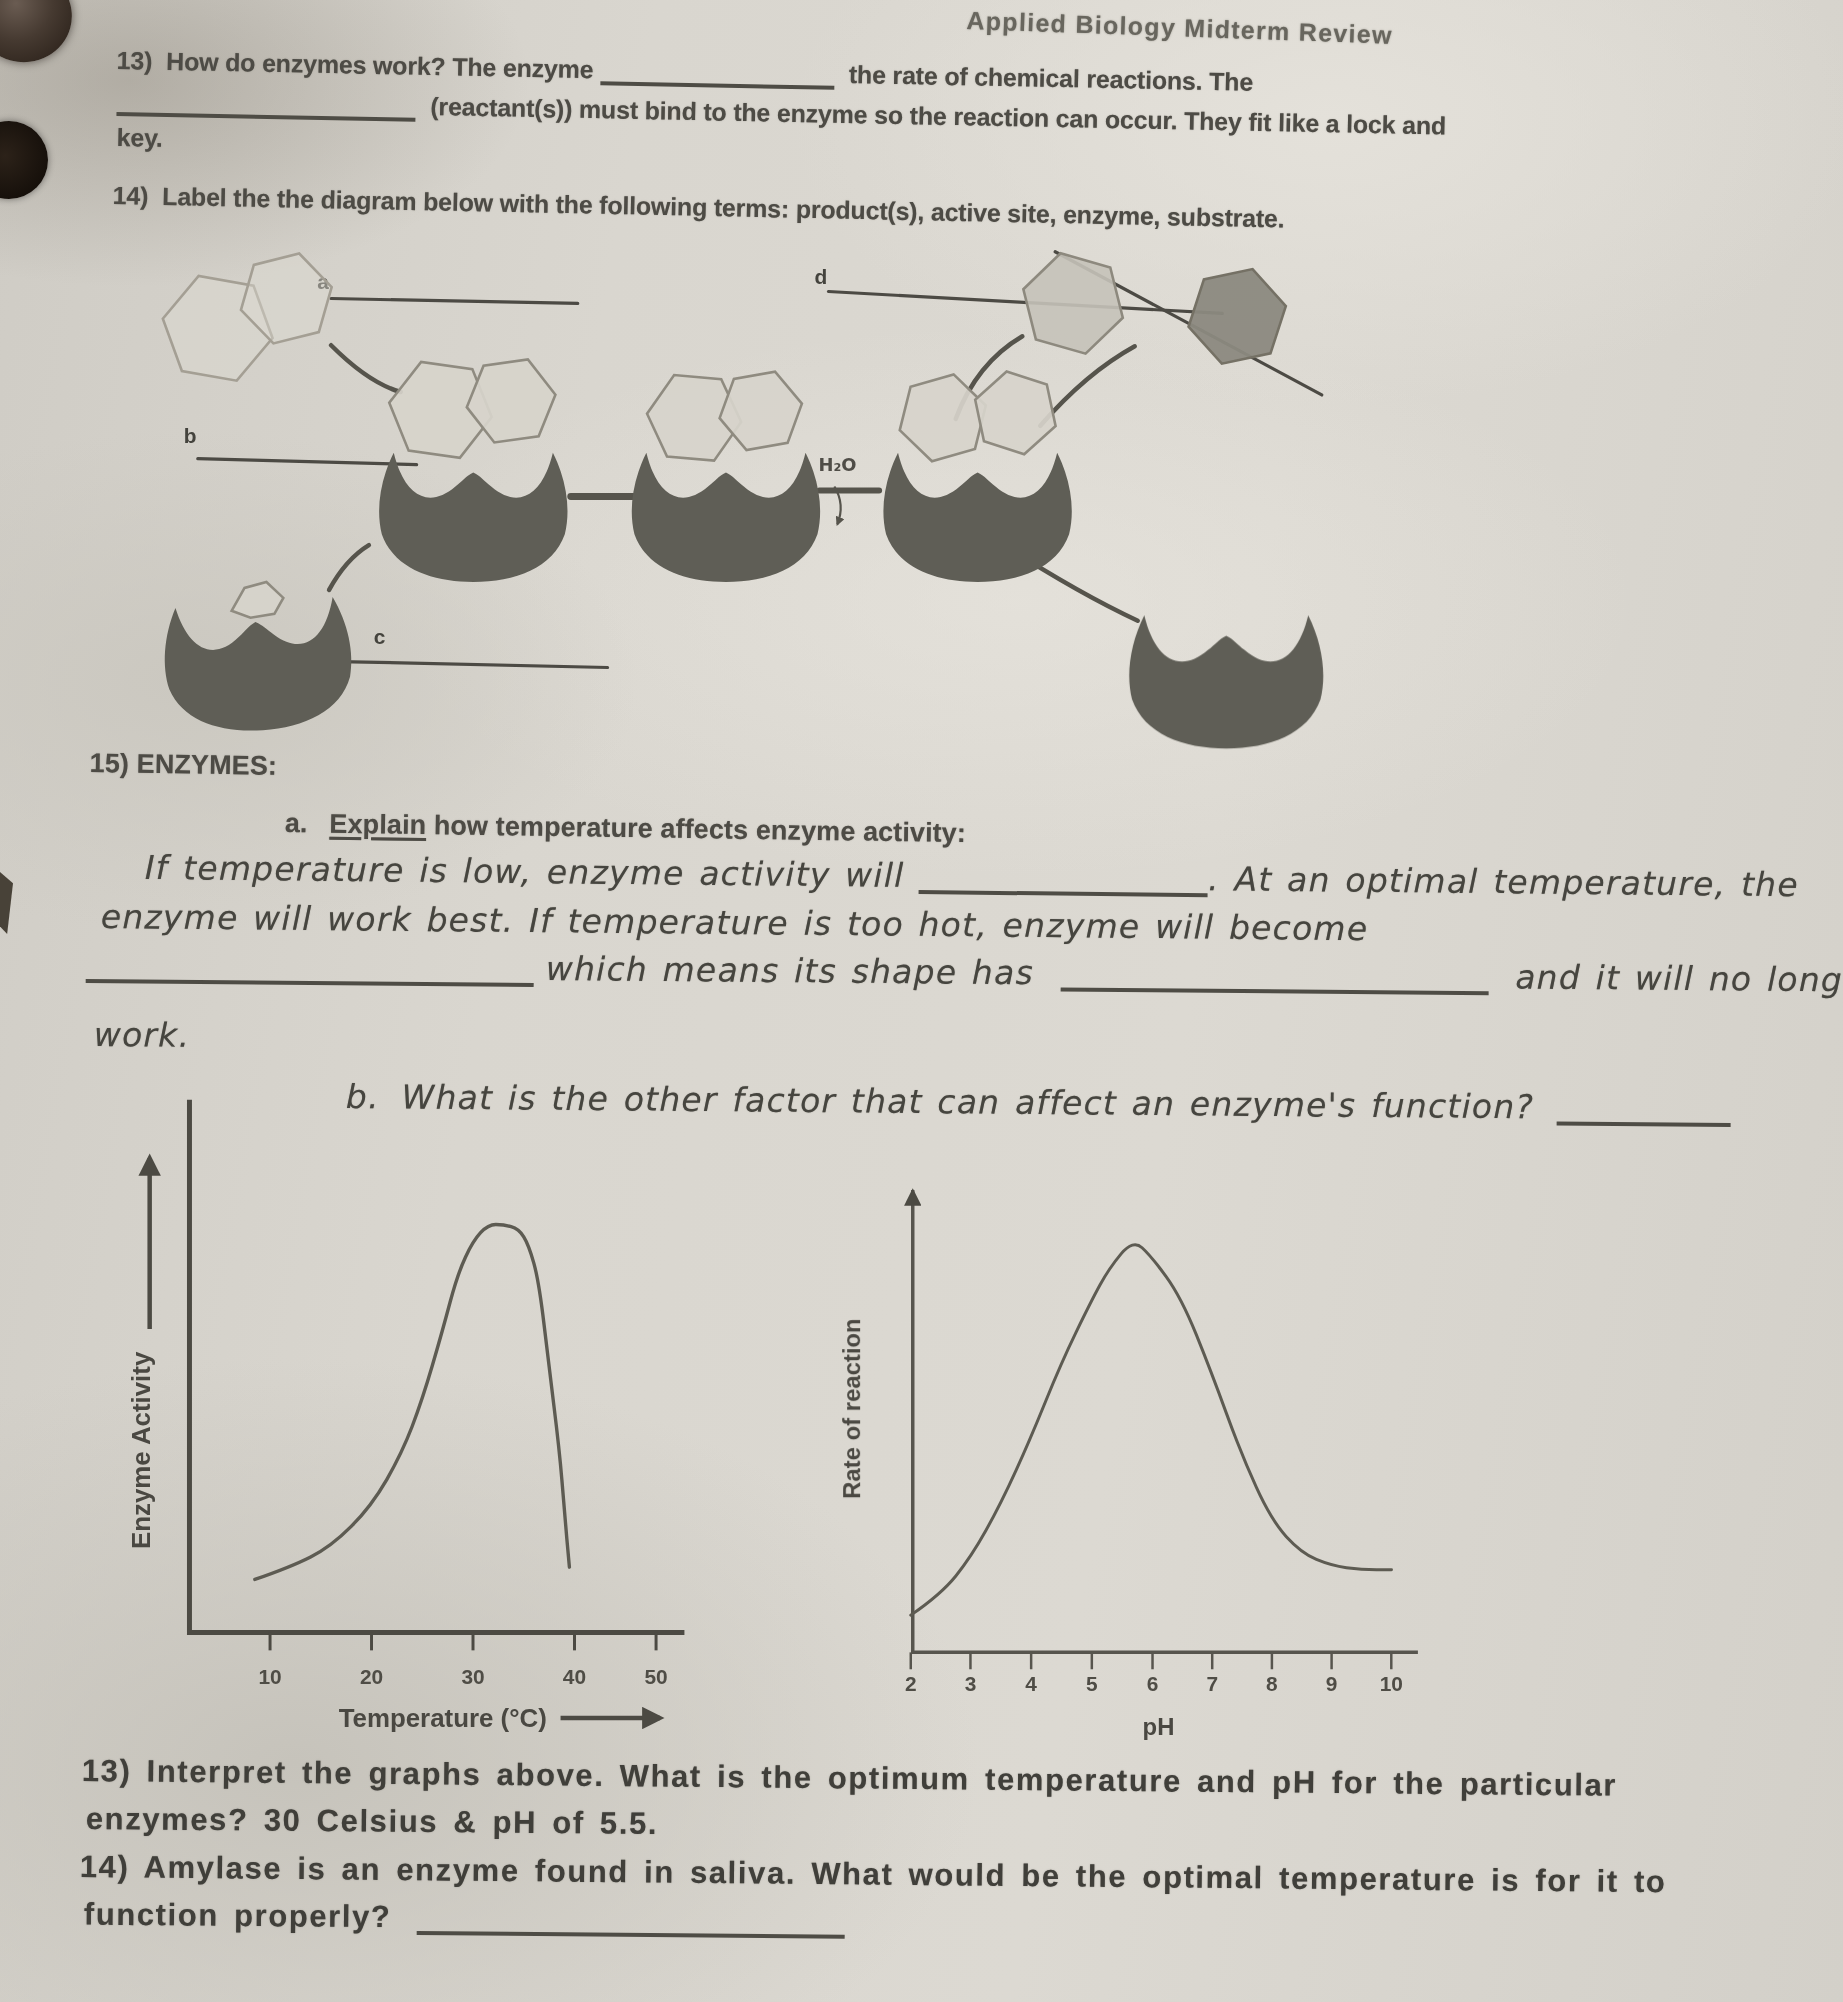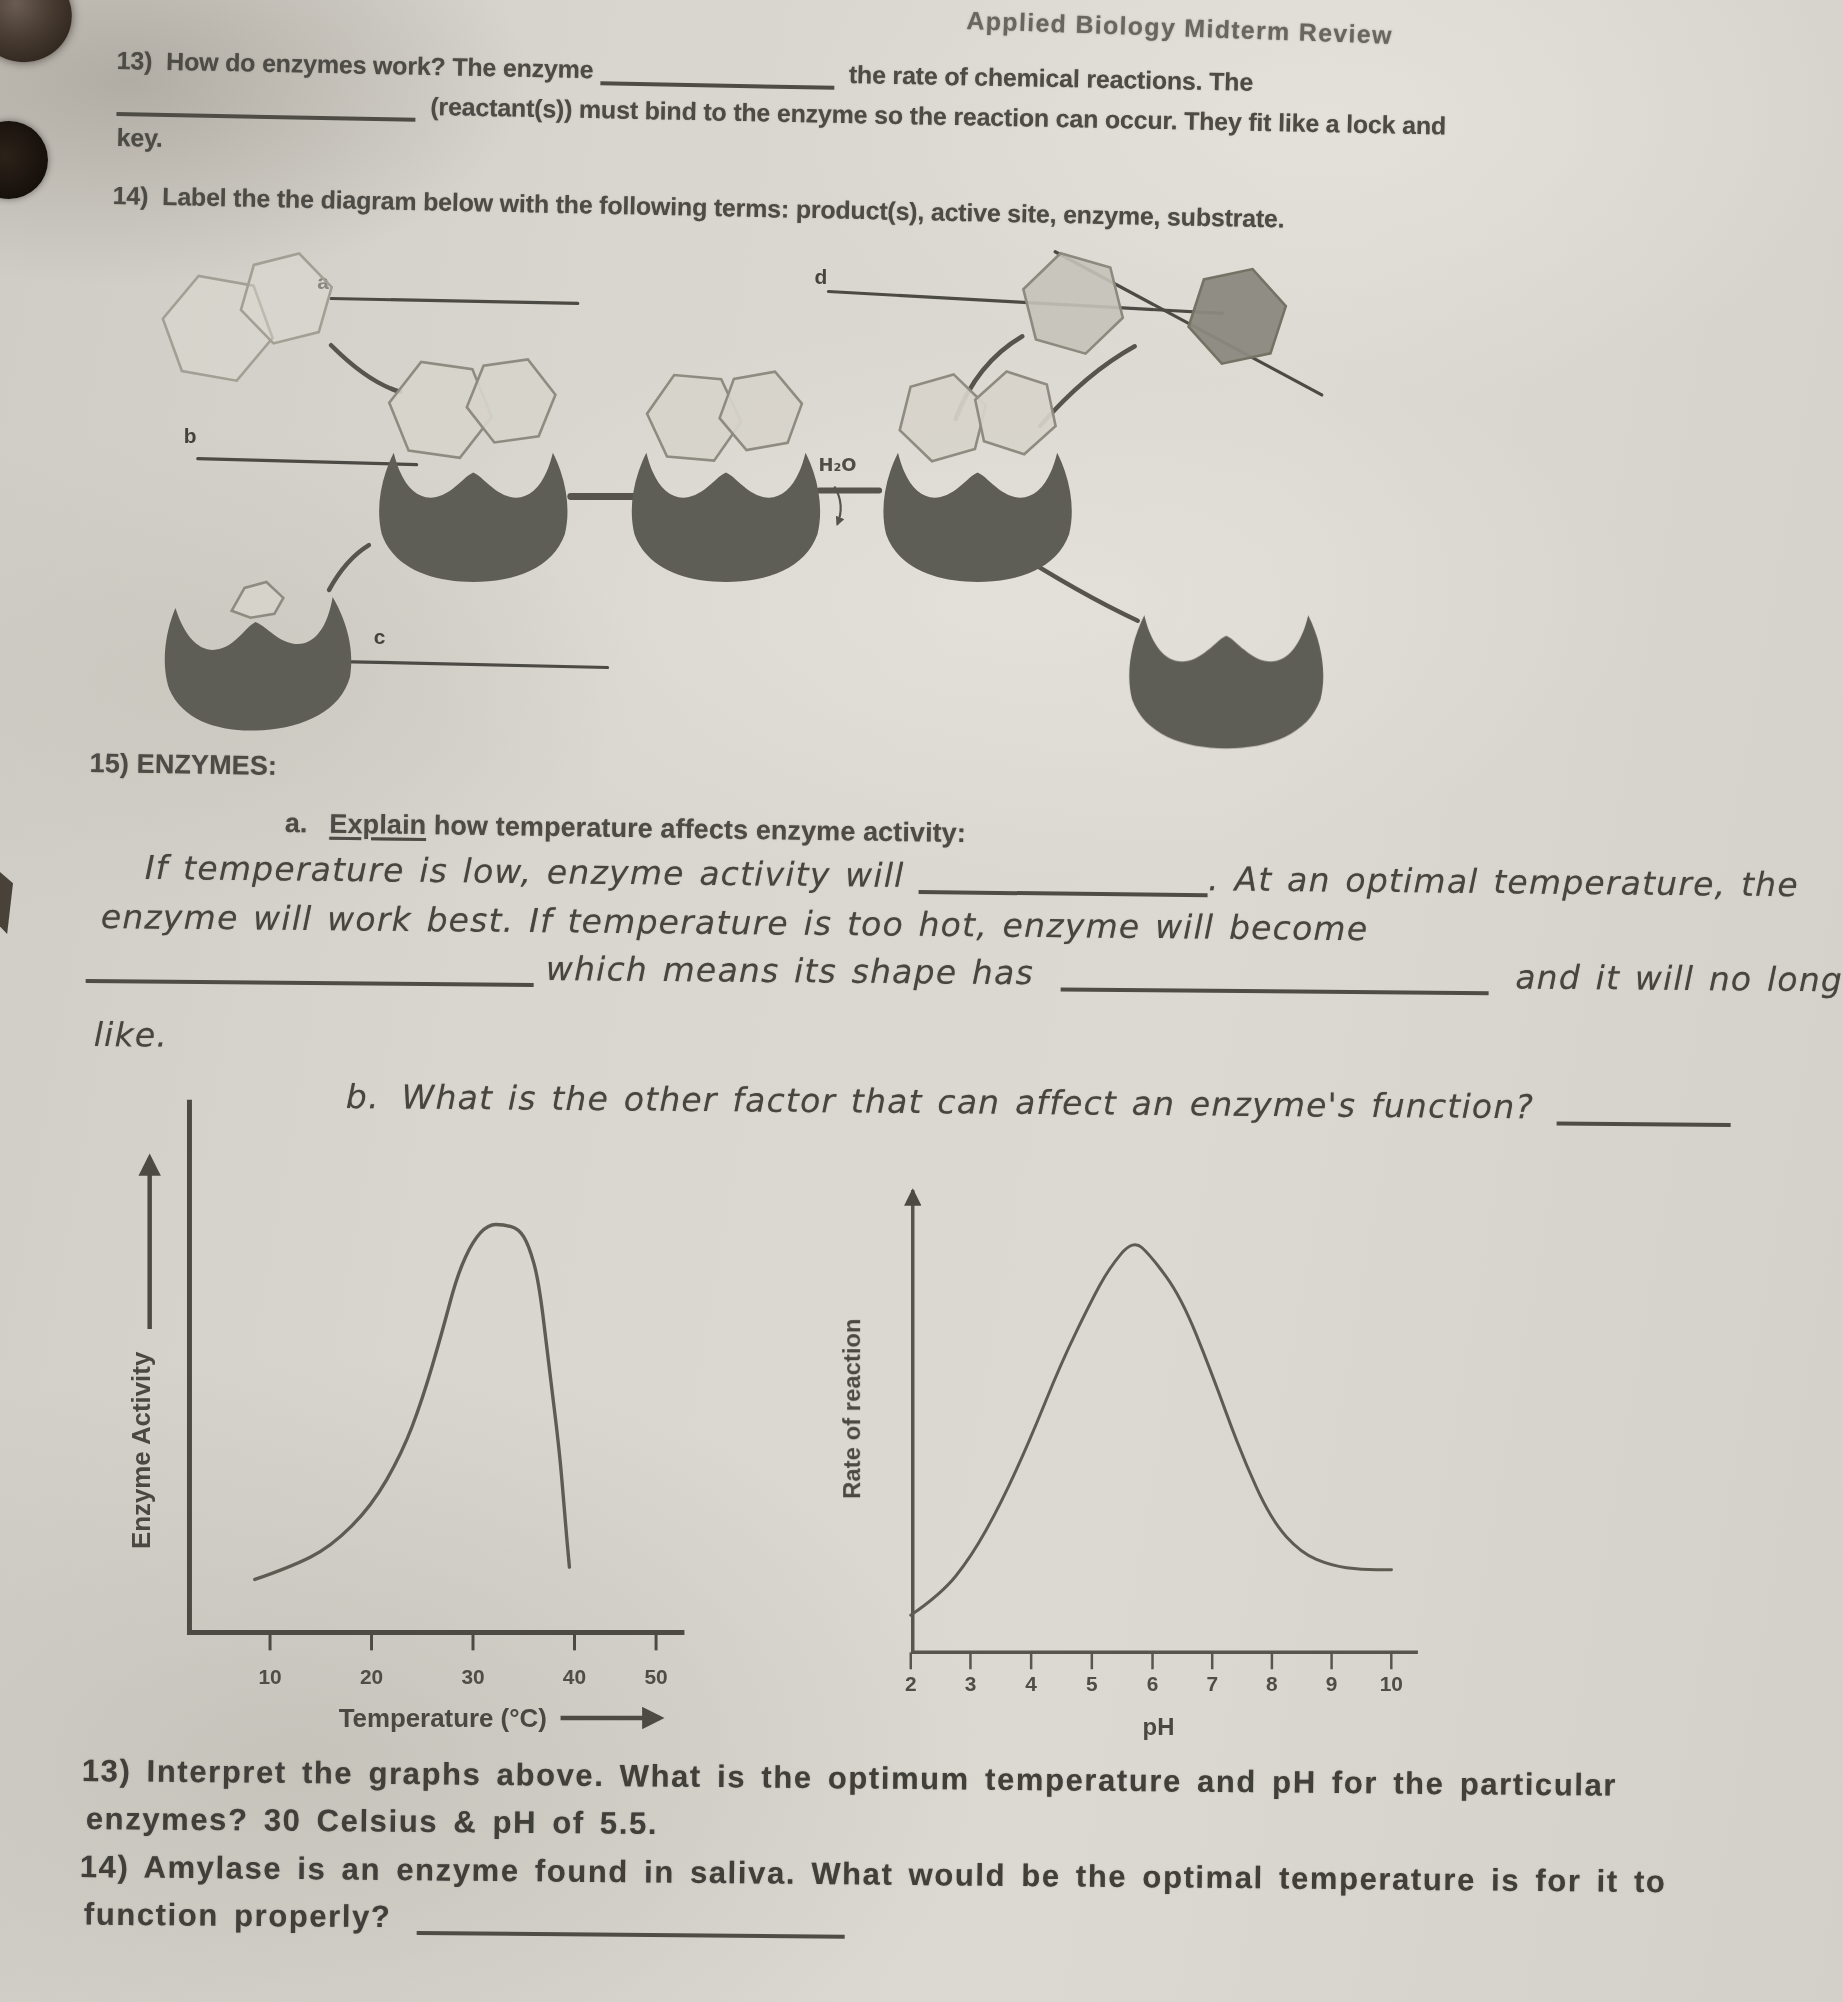--- a/index.html
+++ b/index.html
@@ -175,21 +175,21 @@
   </div>
   <div class="txt ital" style="left:101px;top:897px;transform:rotate(0.55deg);">
     <span>enzyme will work best.  If temperature is too hot, enzyme will become</span>
   </div>
   <div class="txt ital" style="left:86px;top:945px;transform:rotate(0.5deg);">
     <span class="bl" style="width:448px;"></span><span class="ml12">which means its shape has</span>
     <span class="bl ml12" style="width:428px;"></span>
     <span class="ml12">and it will no longer</span>
   </div>
   <div class="txt ital" style="left:94px;top:1015px;transform:rotate(0.5deg);">
-    <span>like.</span>
+    <span>work.</span>
   </div>
   <div class="txt ital" style="left:346px;top:1077px;transform:rotate(0.5deg);">
     <span class="mr22">b.</span><span>What is the other factor that can affect an enzyme's function?</span>
     <span class="bl ml8" style="width:174px;"></span>
   </div>
 
   <svg style="position:absolute;left:85px;top:1080px;" width="1363" height="697" viewBox="0 0 1370 700">
     <defs>
       <marker id="ah2" viewBox="0 0 10 10" refX="8" refY="5" markerWidth="5" markerHeight="5" orient="auto-start-reverse">
         <path d="M0,0L10,5L0,10z" fill="#4c4a43"></path>

